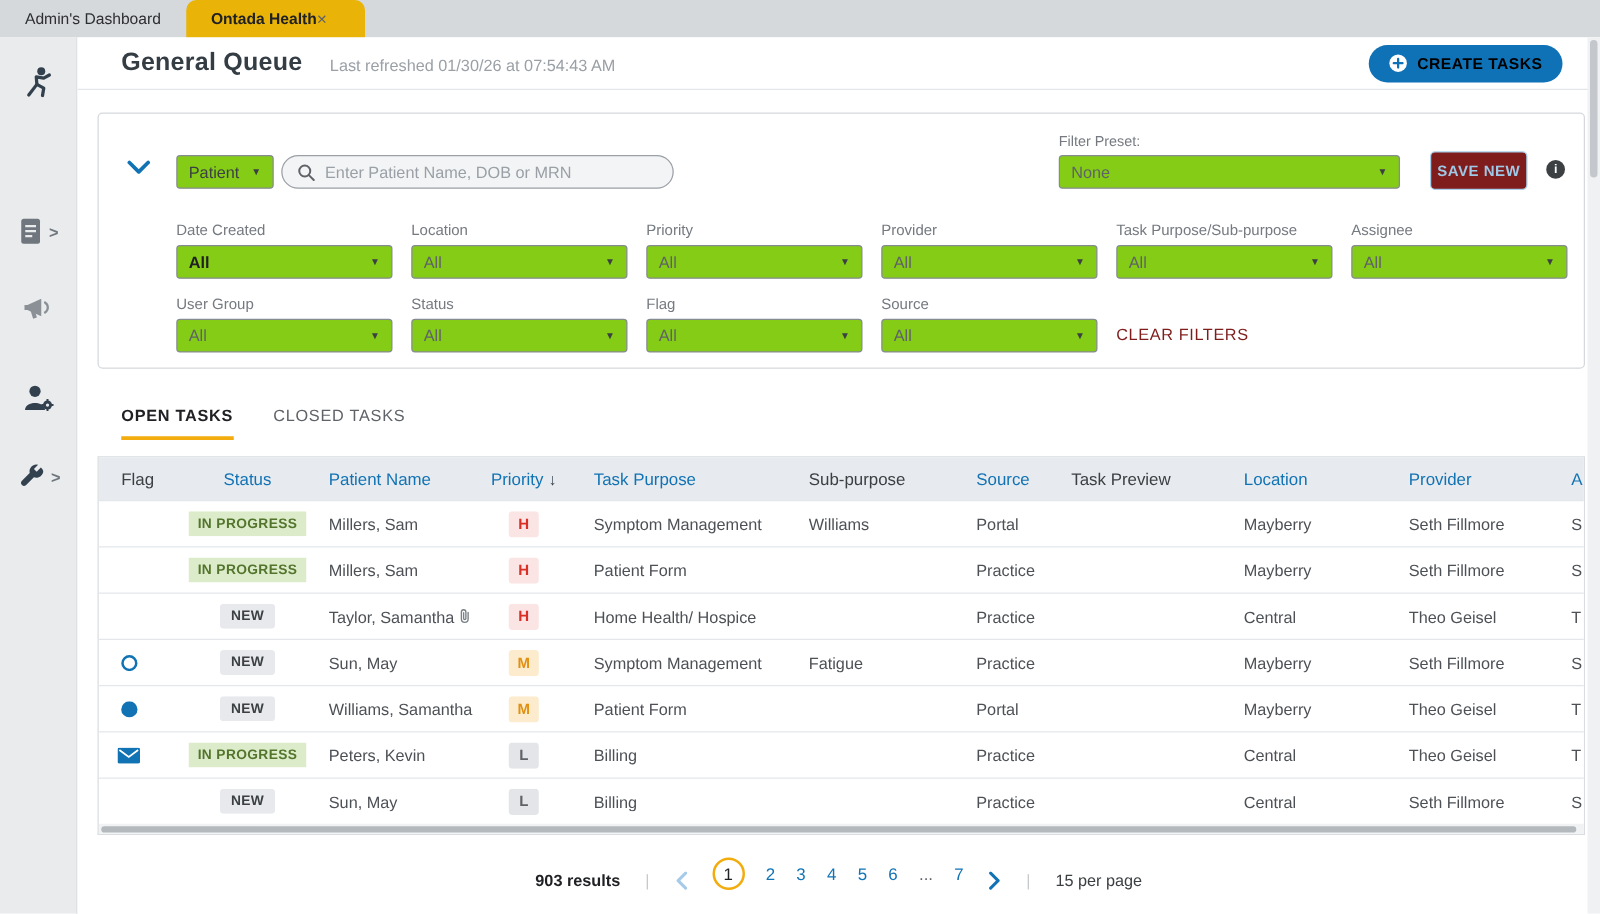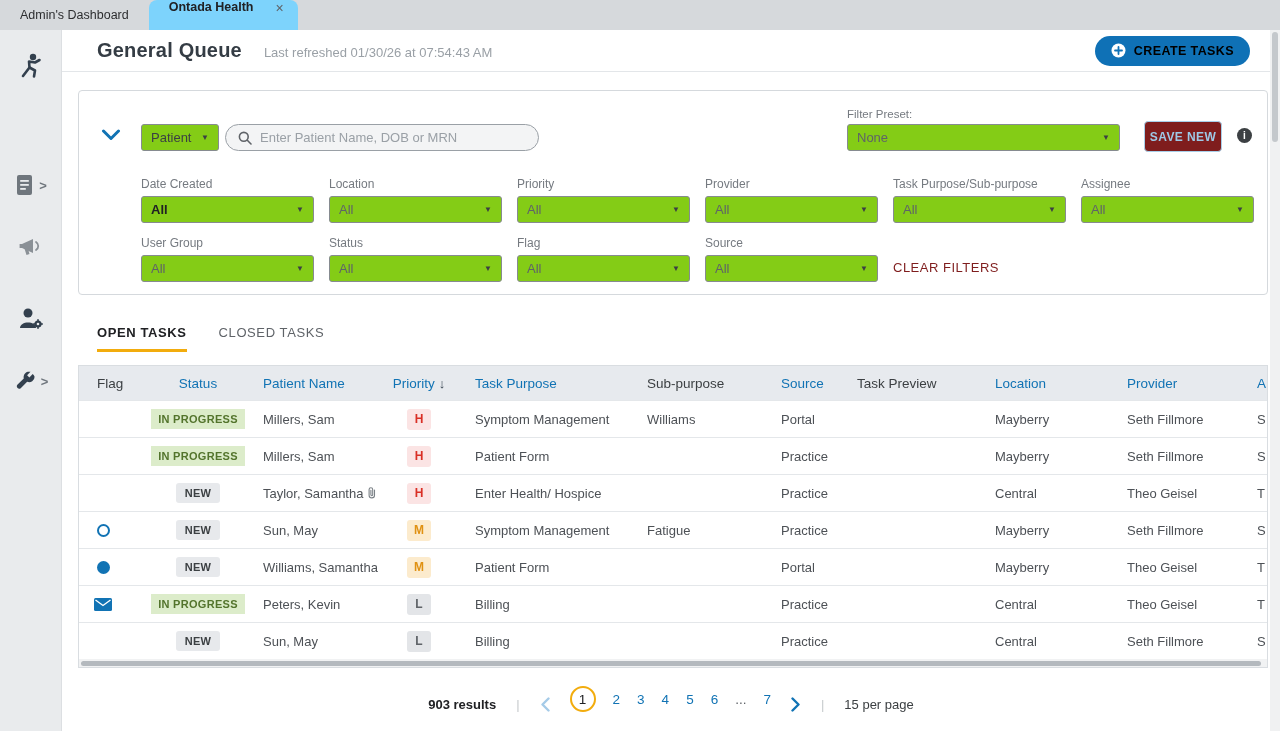--- a/index.html
+++ b/index.html
@@ -4,23 +4,23 @@
 <style>
   *{box-sizing:border-box;margin:0;padding:0}
   html,body{width:1280px;height:731px;overflow:hidden;background:#fff;
     font-family:"Liberation Sans",sans-serif;-webkit-font-smoothing:antialiased}
   .screen{position:relative;width:1280px;height:731px;background:#fff}
 
   
   .tabbar{height:30px;background:#d6d9dc;display:flex;align-items:flex-end}
   .tab-inactive{height:30px;display:flex;align-items:center;padding:0 20px;
     font-size:12.5px;color:#2d2e30}
-  .tab-active{height:30px;display:flex;align-items:flex-start;background:#7dd3fc;
+  .tab-active{height:30px;display:flex;align-items:center;background:#eab308;
     border-radius:8px 8px 0 0;padding:0 14px 0 20px;min-width:143px;
-    font-size:12.5px;font-weight:700;color:#202124;gap:22px}
+    font-size:12.5px;font-weight:700;color:#202124;}
   .tab-close{color:#5f6368;font-size:14px;font-weight:400;cursor:default}
 
   .below{display:flex;height:701px}
 
   
   .sidebar{position:relative;width:62px;background:#e9ebed;border-right:1px solid #dcdfe2;flex:none}
   .side-item{position:absolute;left:0;width:62px;display:flex;align-items:center;justify-content:center;gap:4px}
   .side-chev{font-size:13px;color:#6f767d;font-weight:700}
 
   
@@ -375,21 +375,21 @@
               </div>
             <div class="td c-patient cell-pad">
               <span>Taylor, Samantha</span>
               <svg width="10" height="12" viewBox="0 0 10 12">
                 <path d="M7.5 3 v5.2 a2.7 2.7 0 0 1 -5.4 0 V2.6 a1.8 1.8 0 0 1 3.6 0 v5.2 a0.9 0.9 0 0 1 -1.8 0 V3.2" stroke="#7a8086" stroke-width="1.1" fill="none" stroke-linecap="round"></path>
               </svg>
             </div>
             <div class="td c-priority">
                 <span class="pri h">H</span>
               </div>
-            <div class="td c-purpose cell-pad">Enter Health/ Hospice</div>
+            <div class="td c-purpose cell-pad">Home Health/ Hospice</div>
             <div class="td c-sub cell-pad"></div>
             <div class="td c-source cell-pad">Practice</div>
             <div class="td c-preview cell-pad"></div>
             <div class="td c-loc cell-pad">Central</div>
             <div class="td c-prov cell-pad">Theo Geisel</div>
             <div class="td c-asgn cell-pad">T</div>
           </div>
 
           <div class="trow">
             <div class="td c-flag">

